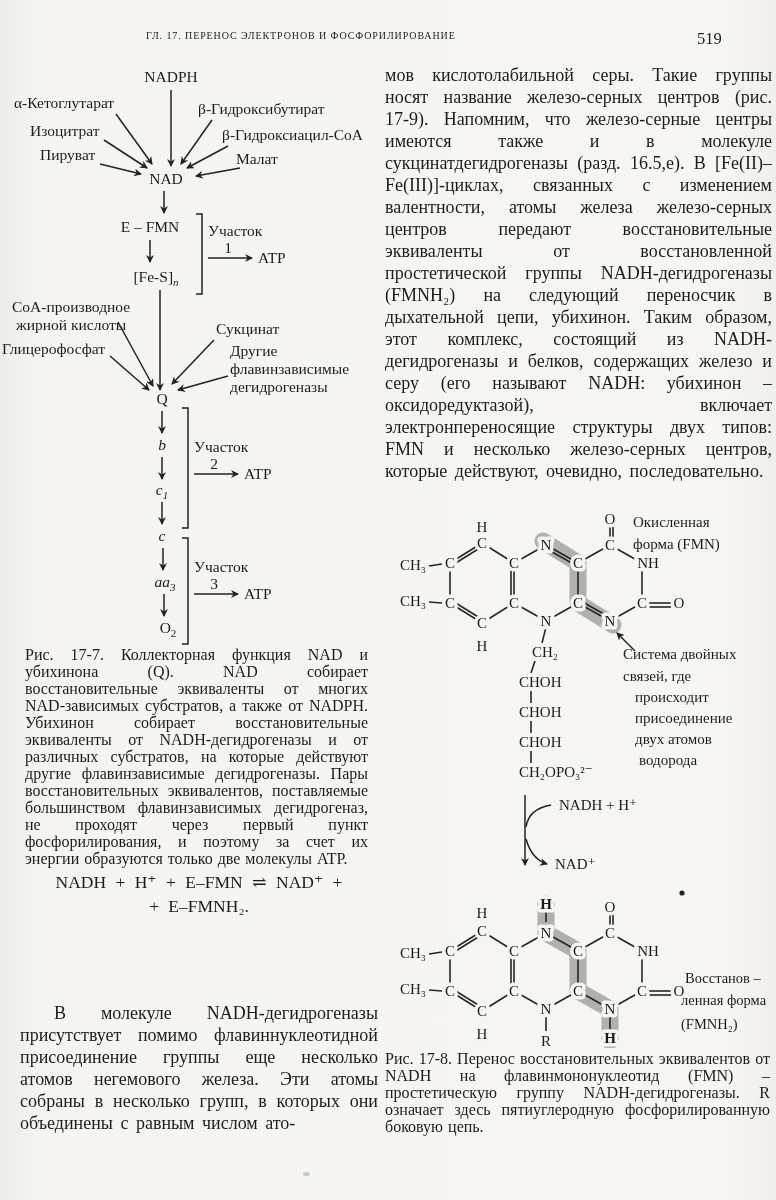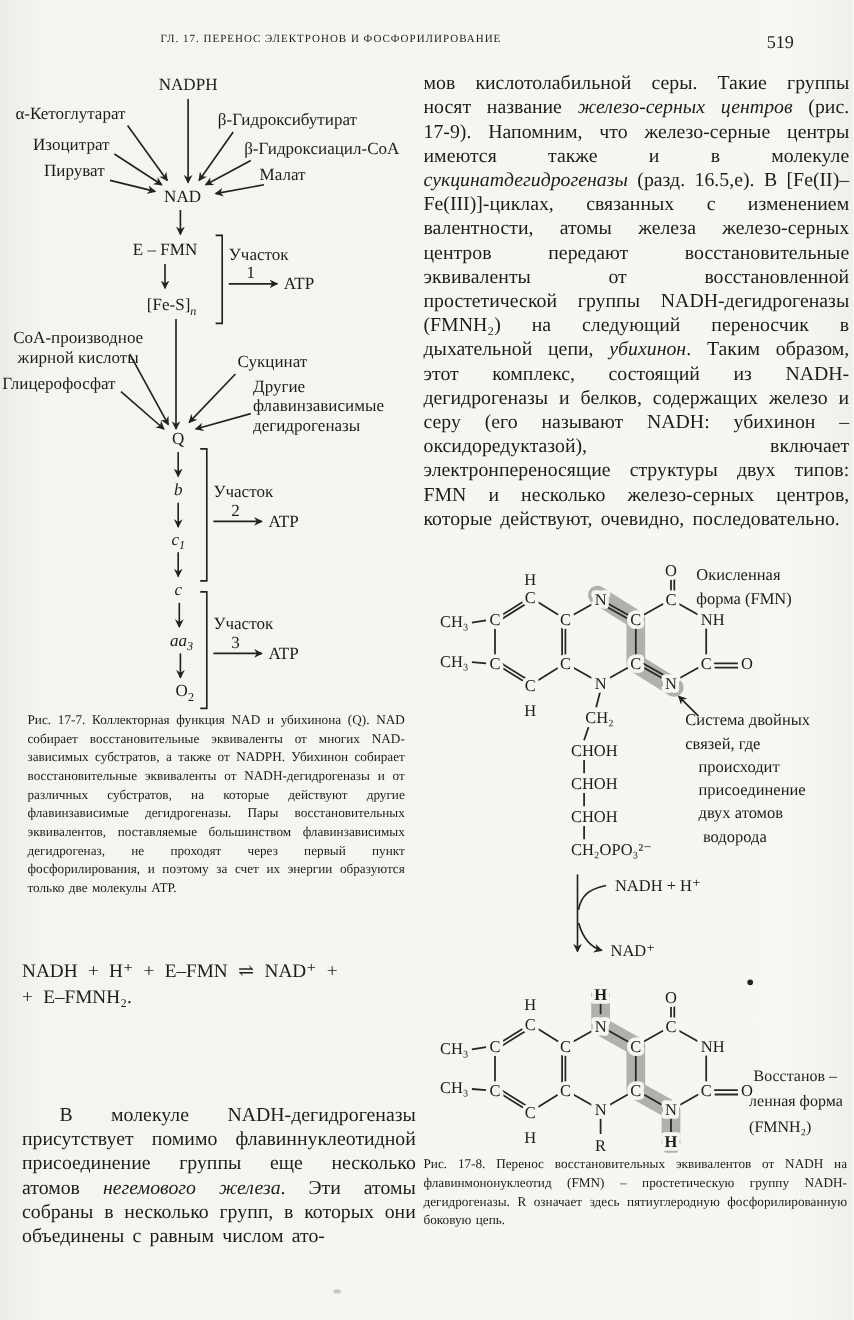--- a/index.html
+++ b/index.html
@@ -3,23 +3,23 @@
 <meta charset="utf-8">
 <style>
   html,body{margin:0;padding:0;}
   .page{position:relative;width:776px;height:1200px;overflow:hidden;color:#1c1c1c;
     background:linear-gradient(90deg,#ececea,#f5f4f0 5%,#f7f6f2 93%,#f0efeb);
     font-family:"Liberation Serif","DejaVu Serif",serif;}
   .abs{position:absolute;}
   .hdr{font-size:10px;letter-spacing:0.9px;white-space:nowrap;}
   .pgnum{font-size:16.5px;}
   .body-txt{font-size:18px;line-height:22px;text-align:justify;word-spacing:3px;}
-  .cap{font-size:12px;line-height:17px;text-align:justify;word-spacing:1px;}
-  .ital{font-style:italic;}
-  .eq{font-size:17.5px;margin-top:6px;word-spacing:5px;line-height:24px;}
+  .cap{font-size:16px;line-height:17px;text-align:justify;word-spacing:1px;}
+  .ital{}
+  .eq{font-size:17.5px;text-align:center;margin-top:6px;word-spacing:5px;line-height:24px;}
   .indent{text-indent:34px;}
   svg text{font-family:"Liberation Serif","DejaVu Serif",serif;fill:#1c1c1c;}
   .dt{font-size:15.5px;}
   .mid{text-anchor:middle;}
   .it{font-style:italic;}
   .sub{font-size:11px;}
   .ln{stroke:#222;stroke-width:1.5;fill:none;}
   .bond{stroke:#262626;stroke-width:1.6;}
   .at{font-size:15px;text-anchor:middle;paint-order:stroke;stroke:#f6f5f1;stroke-width:7px;stroke-linejoin:round;}
   .ats{text-anchor:start;}

